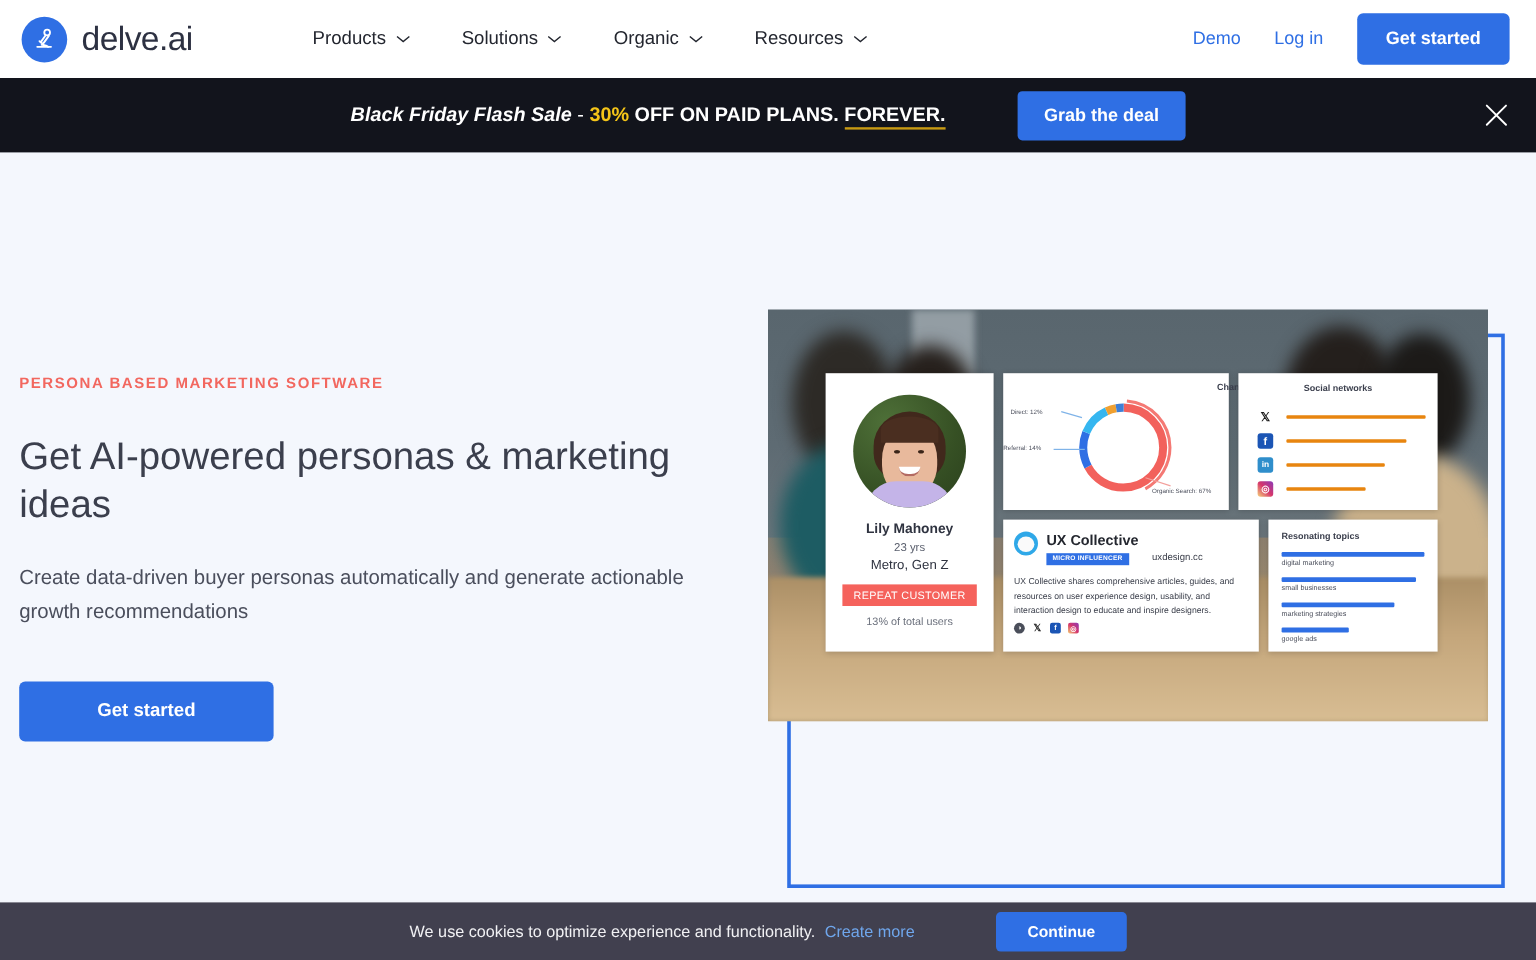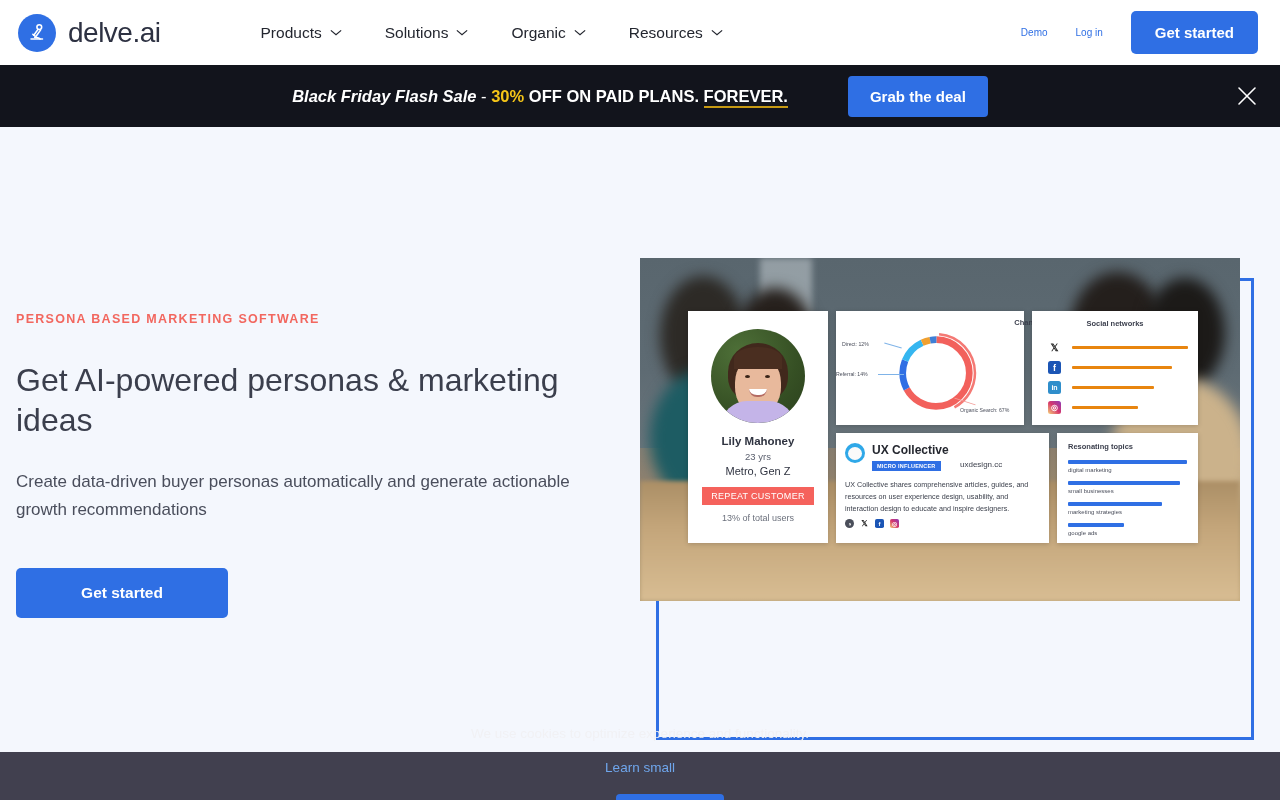--- a/index.html
+++ b/index.html
@@ -29,21 +29,21 @@
     font-size: 28px; font-weight: 400; color: #2d3142;
     letter-spacing: -0.5px;
   }
   .nav-links { display: flex; align-items: center; margin-left: 100px; gap: 43px; }
   .nav-link {
     display: flex; align-items: center; gap: 8px;
     font-size: 15.5px; color: #23262f; cursor: pointer;
   }
   .chev { display: block; width: 12px; height: 7px; }
   .nav-right { margin-left: auto; display: flex; align-items: center; gap: 28px; margin-right: 22px; }
-  .nav-ghost { font-size: 10px; color: #2f6fe4; cursor: pointer; }
+  .nav-ghost { font-size: 15px; color: #2f6fe4; cursor: pointer; }
   .btn-primary {
     background: #2f6fe4; color: #fff; font-size: 15px; font-weight: bold;
     border: none; border-radius: 5px; padding: 13px 24px; cursor: pointer;
     font-family: "Liberation Sans", sans-serif;
   }
 
   
   .promo {
     position: absolute; top: 65px; left: 0; width: 1280px; height: 62px;
     background: #12141c;
@@ -241,21 +241,21 @@
     position: absolute; left: 11px; top: 9px; font-size: 7.5px;
     font-weight: bold; color: #3b3f4d;
   }
   .topic-bar { position: absolute; left: 11px; height: 3.5px; background: #2f6fe4; border-radius: 1px; }
   .topic-lbl { position: absolute; left: 11px; font-size: 6px; color: #4b4f5c; }
 
   
   .cookiebar {
     position: absolute; left: 0; bottom: 0; width: 1280px; height: 48px;
     background: #41404f;
-    display: flex; align-items: center; justify-content: center; gap: 19px; flex-direction: column;
+    display: flex; align-items: center; justify-content: center; gap: 8px;
   }
   .cookie-text { font-size: 13.5px; color: #f1f1f4; }
   .cookie-link { font-size: 13.5px; color: #6fa6ec; cursor: pointer; }
   .cookie-btn {
     margin-left: 60px;
     background: #2f6fe4; color: #fff; font-size: 13px; font-weight: bold;
     border: none; border-radius: 4px; padding: 9px 26px; cursor: pointer;
     font-family: "Liberation Sans", sans-serif;
   }
 </style>
@@ -435,17 +435,17 @@
             <div class="topic-lbl" style="top:97px;">google ads</div>
           </div>
 
         </div>
       </div>
     </div>
   </div>
 
   <div class="cookiebar">
     <span class="cookie-text">We use cookies to optimize experience and functionality.</span>
-    <span class="cookie-link">Learn small</span>
+    <span class="cookie-link">Create more</span>
     <button class="cookie-btn">Continue</button>
   </div>
 
 </div>
 
 </body></html>

